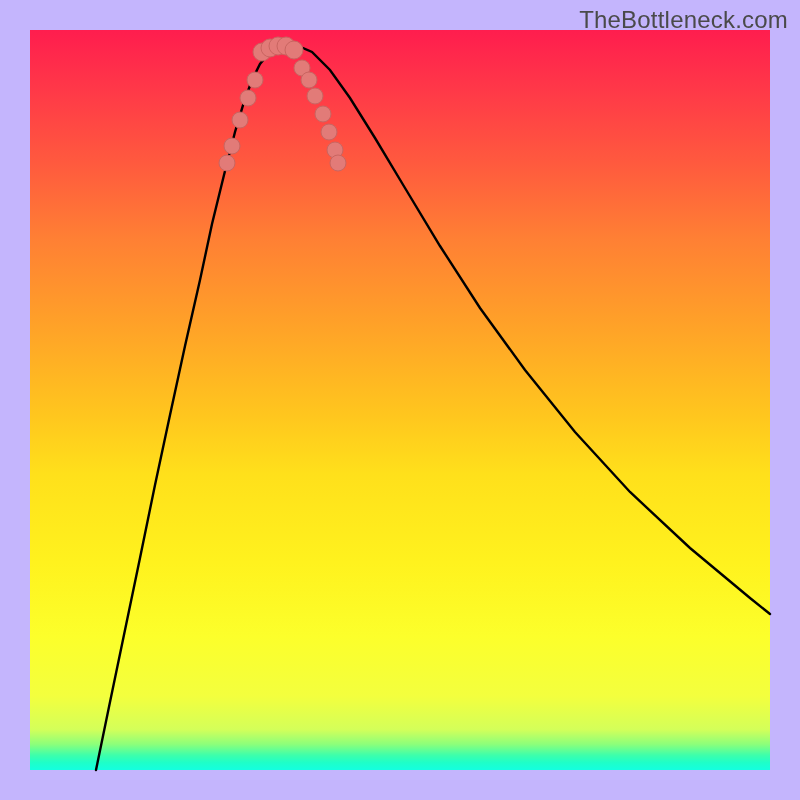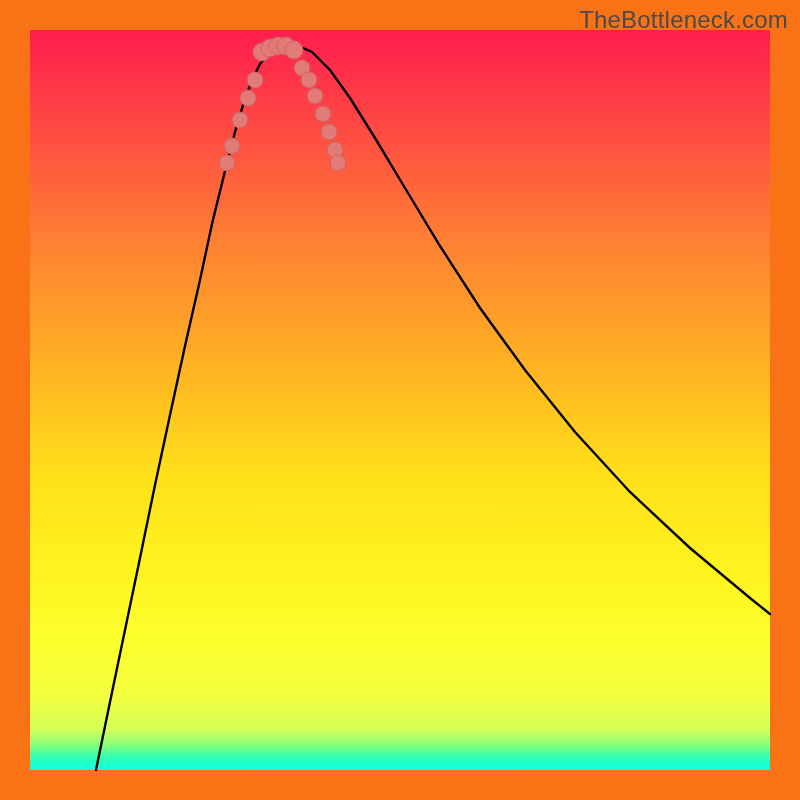--- a/index.html
+++ b/index.html
@@ -10,21 +10,21 @@
     overflow: hidden;
     background: #000;
     font-family: Arial, Helvetica, sans-serif;
   }
   .frame {
     position: absolute;
     left: 0;
     top: 0;
     width: 800px;
     height: 800px;
-    background: #f97316;
+    background: #c4b5fd;
   }
   .plot {
     position: absolute;
     left: 30px;
     top: 30px;
     width: 740px;
     height: 740px;
     
     background: linear-gradient(
       to bottom,

